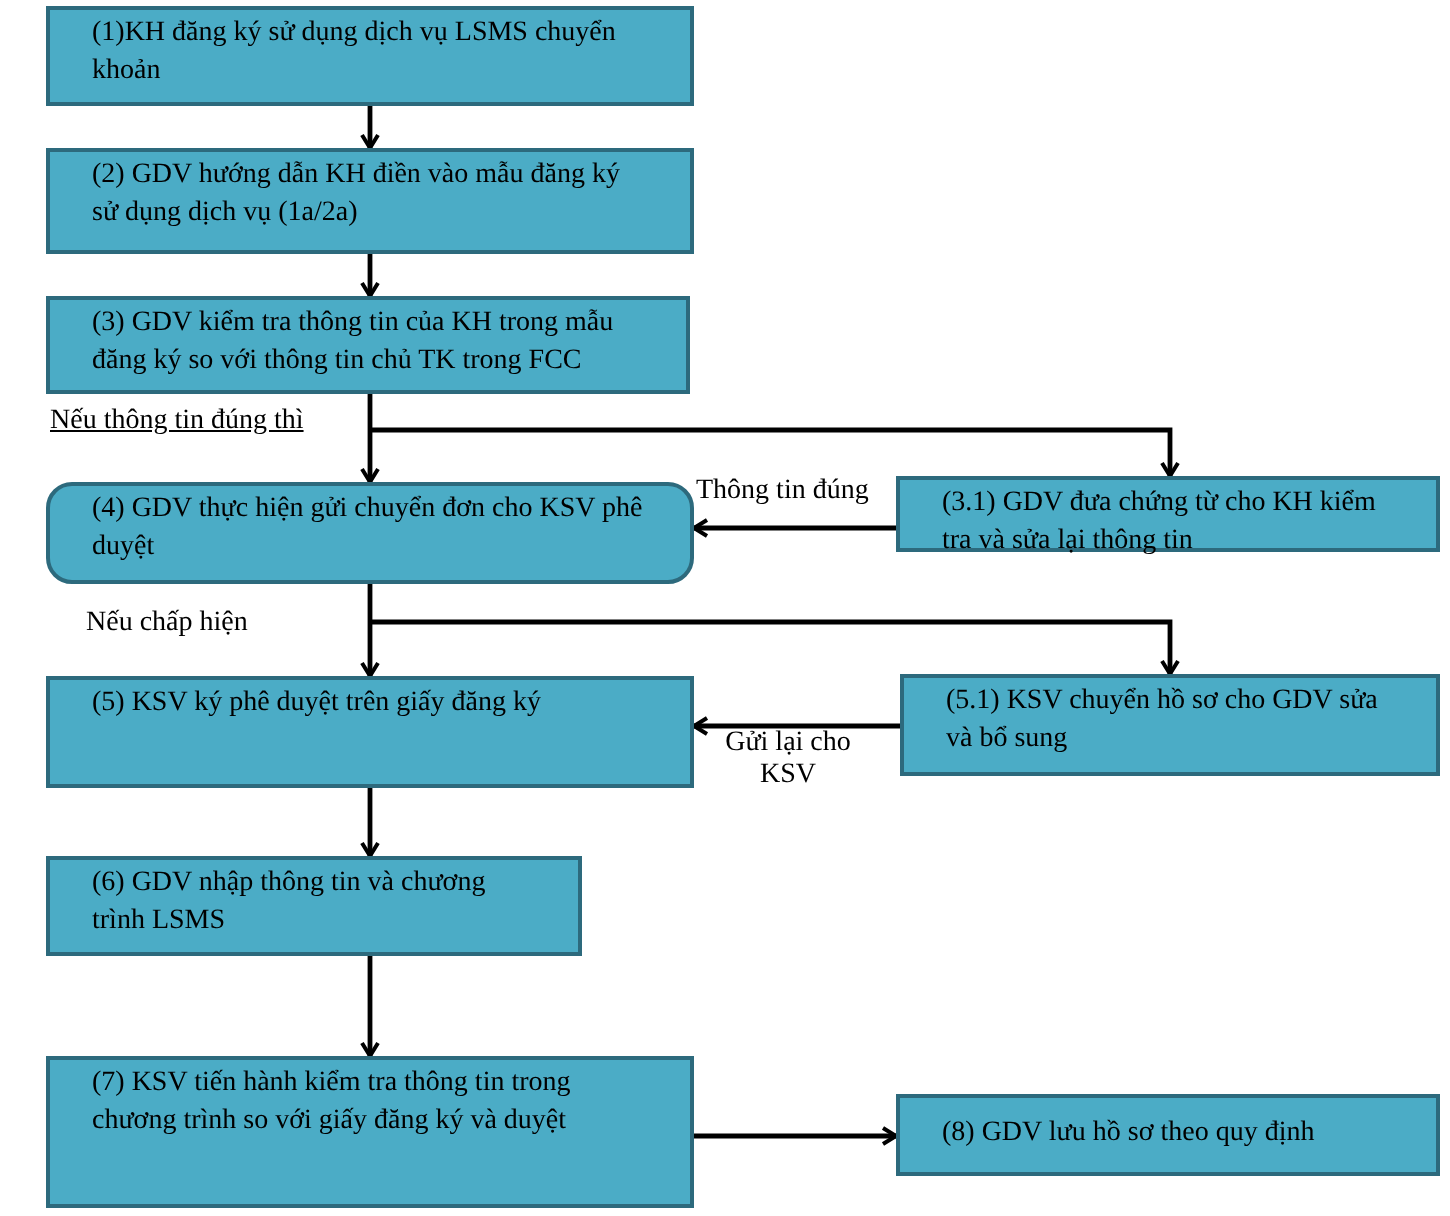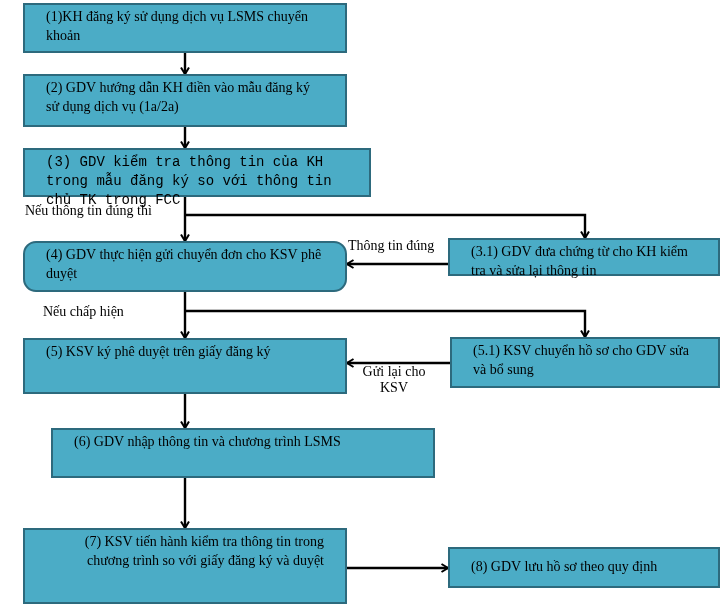--- a/index.html
+++ b/index.html
@@ -54,37 +54,37 @@
       <path d="M185 390 V428" marker-end="url(#arrow)"></path>
       <path d="M185 478 V528" marker-end="url(#arrow)"></path>
       <path d="M347 568 H448" marker-end="url(#arrow)"></path>
     </g>
   </svg>
 
   <div class="flow-box" style="left:23px;top:3px;width:324px;height:50px;">(1)KH đăng ký sử dụng dịch vụ LSMS chuyển khoản</div>
 
   <div class="flow-box" style="left:23px;top:74px;width:324px;height:53px;">(2) GDV hướng dẫn KH điền vào mẫu đăng ký sử dụng dịch vụ (1a/2a)</div>
 
-  <div class="flow-box" style="left:23px;top:148px;width:348px;height:49px;font-family:Liberation Mono, monospace;">(3) GDV kiểm tra thông tin của KH trong mẫu đăng ký so với thông tin chủ TK trong FCC</div>
+  <div class="flow-box" style="left:23px;top:148px;width:322px;height:49px;">(3) GDV kiểm tra thông tin của KH trong mẫu đăng ký so với thông tin chủ TK trong FCC</div>
 
   <div class="flow-box" style="left:448px;top:238px;width:272px;height:38px;">(3.1) GDV đưa chứng từ cho KH kiểm tra và sửa lại thông tin</div>
 
   <div class="flow-box" style="left:23px;top:241px;width:324px;height:51px;border-radius:13px;">(4) GDV thực hiện gửi chuyển đơn cho KSV phê duyệt</div>
 
   <div class="flow-box" style="left:23px;top:338px;width:324px;height:56px;">(5) KSV ký phê duyệt trên giấy đăng ký</div>
 
   <div class="flow-box" style="left:450px;top:337px;width:270px;height:51px;">(5.1) KSV chuyển hồ sơ cho GDV sửa và bổ sung</div>
 
-  <div class="flow-box" style="left:23px;top:428px;width:384px;height:50px;margin-left:28px;">(6) GDV nhập thông tin và chương trình LSMS</div>
+  <div class="flow-box" style="left:23px;top:428px;width:268px;height:50px;">(6) GDV nhập thông tin và chương trình LSMS</div>
 
-  <div class="flow-box" style="left:23px;top:528px;width:324px;height:76px;text-align:right;">(7) KSV tiến hành kiểm tra thông tin trong chương trình so với giấy đăng ký và duyệt</div>
+  <div class="flow-box" style="left:23px;top:528px;width:324px;height:76px;">(7) KSV tiến hành kiểm tra thông tin trong chương trình so với giấy đăng ký và duyệt</div>
 
   <div class="flow-box v-center" style="left:448px;top:547px;width:272px;height:41px;">(8) GDV lưu hồ sơ theo quy định</div>
 
-  <div class="edge-label" style="left:25px;top:203px;">Nếu thông tin đúng thì</div>
+  <div class="edge-label" style="left:25px;top:203px;text-decoration:underline;">Nếu thông tin đúng thì</div>
 
 
   <div class="edge-label" style="left:348px;top:238px;">Thông tin đúng</div>
 
   <div class="edge-label" style="left:43px;top:304px;">Nếu chấp hiện</div>
 
 
   <div class="edge-label center" style="left:352px;top:364px;width:84px;">
     <span>Gửi lại cho</span><br>
     <span>KSV</span>

